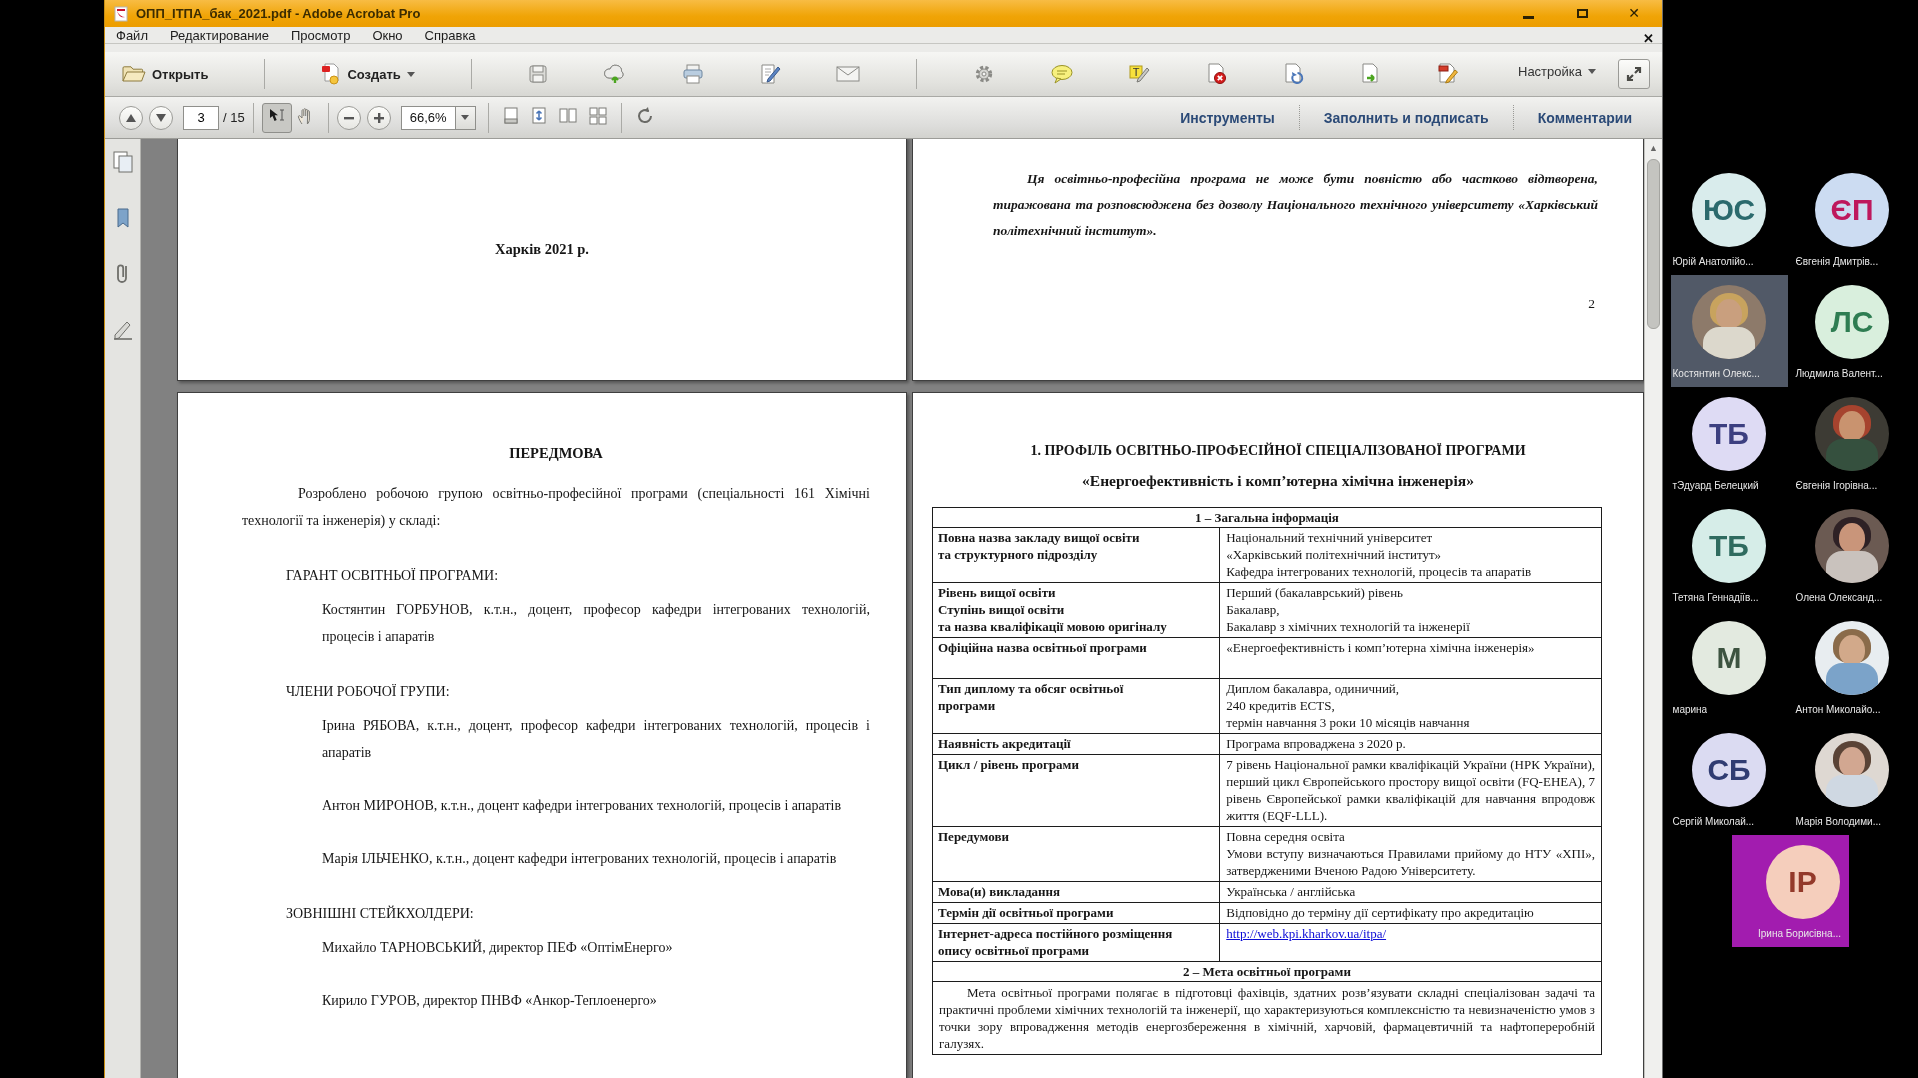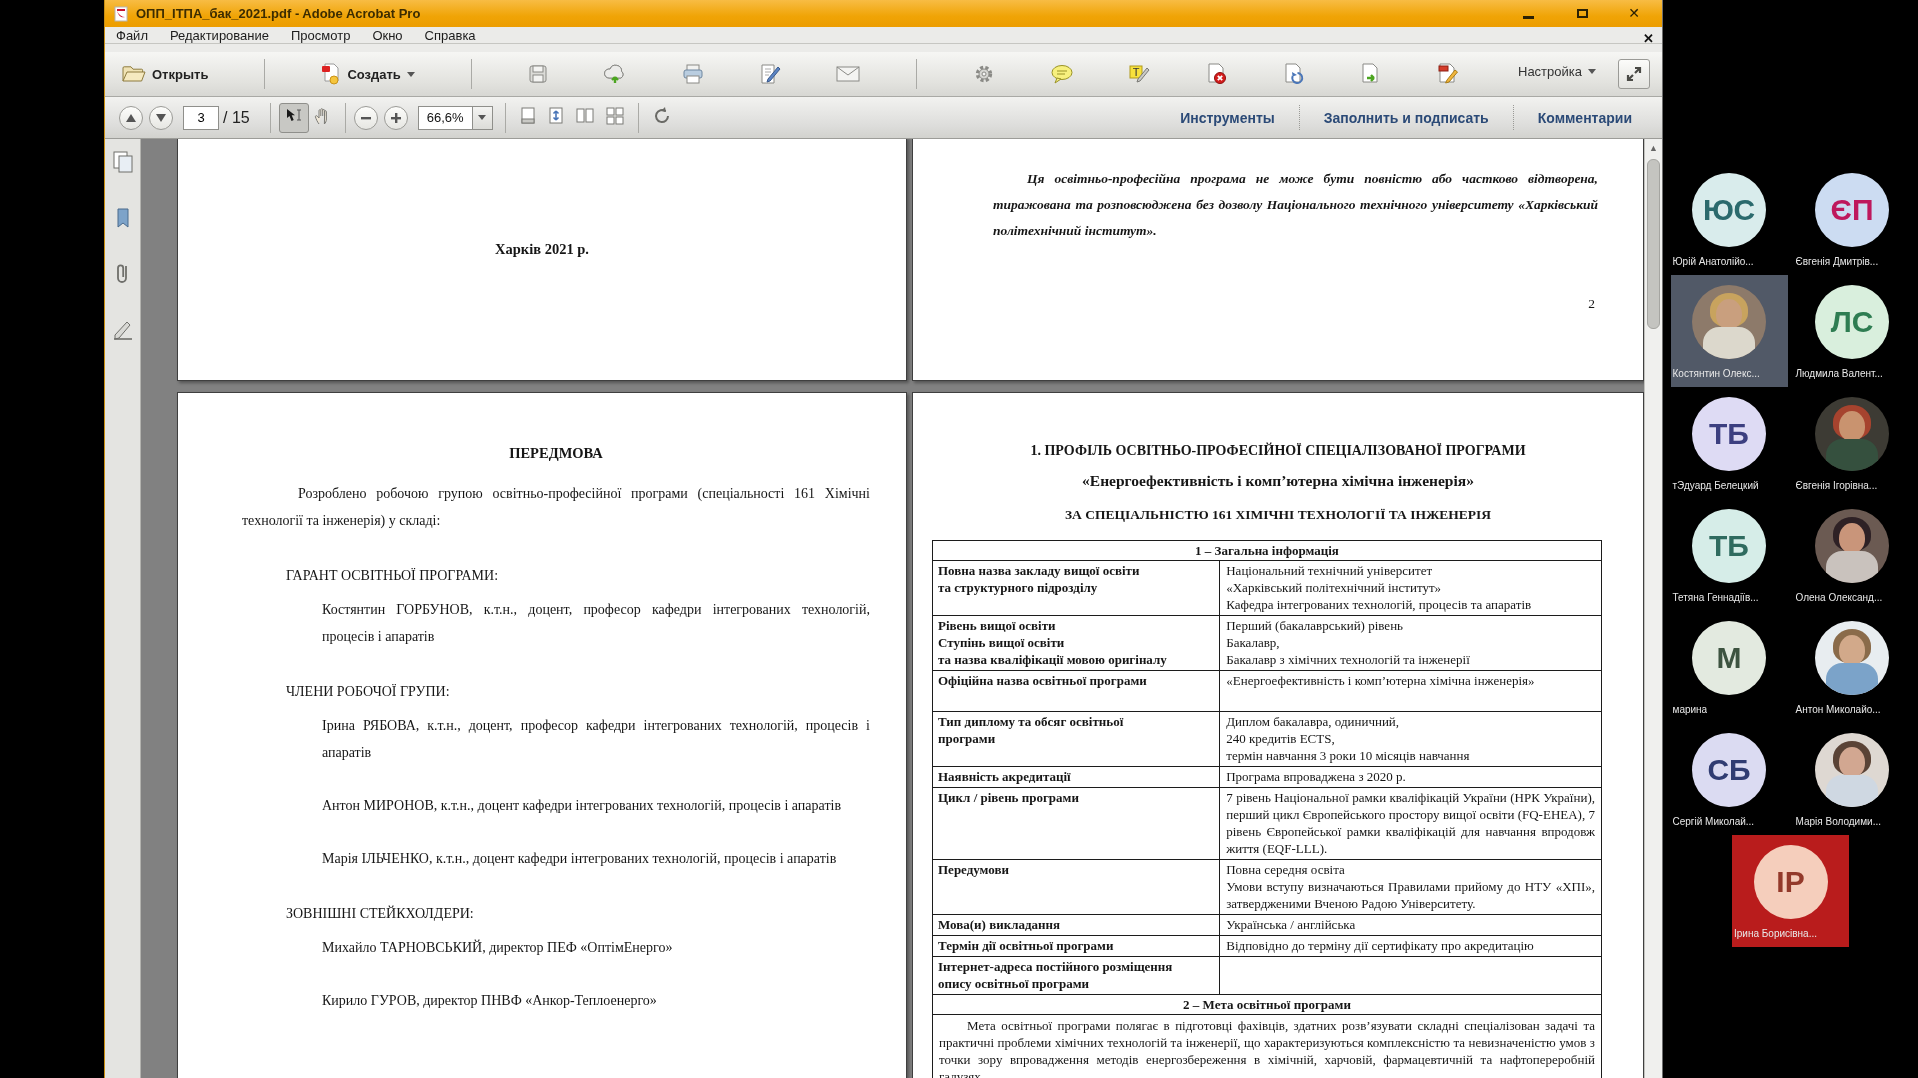--- a/index.html
+++ b/index.html
@@ -35,21 +35,21 @@
   .settings-btn { position:absolute; right:66px; top:12px; display:flex; gap:6px; align-items:center; }
   .settings-btn .lbl { font-size:13px; color:#333; }
   .expand-btn { position:absolute; right:12px; top:7px; width:32px; height:30px; border:1px solid #9a9a96; border-radius:3px;
     background:linear-gradient(#fcfcfa,#e3e3df); display:flex; align-items:center; justify-content:center; }
 
   .pagenav-circle { width:24px; height:24px; border-radius:50%; background:linear-gradient(#fdfdfb,#e6e6e2); border:1px solid #9b9b97;
     display:flex; align-items:center; justify-content:center; margin-right:6px; }
   .tri-up { width:0; height:0; border-left:5px solid transparent; border-right:5px solid transparent; border-bottom:8px solid #555; }
   .tri-down { width:0; height:0; border-left:5px solid transparent; border-right:5px solid transparent; border-top:8px solid #555; }
   .page-field { width:36px; height:24px; border:1px solid #8f8f8b; background:#fff; font-size:13px; text-align:center; line-height:22px; margin:0 4px; }
-  .page-total { font-size:16px; color:#222; margin-right:12px; }
+  .page-total { font-size:13px; color:#222; margin-right:0; }
   .tool-pressed { background:#c8c8c4; border:1px solid #8f8f8b; border-radius:3px; padding:2px 5px; }
   .tool-plain { padding:2px 5px; }
   .zoom-box { display:flex; height:24px; border:1px solid #8f8f8b; background:#fff; margin:0 4px; }
   .zoom-val { font-size:13px; padding:0 8px; line-height:22px; color:#111; }
   .zoom-dd { width:20px; background:linear-gradient(#f4f4f2,#dcdcd8); border-left:1px solid #8f8f8b; display:flex; align-items:center; justify-content:center; }
 
   .rtabs { position:absolute; right:6px; top:0; height:100%; display:flex; align-items:center; }
   .rtab { font-size:14px; font-weight:bold; color:#2b4a77; padding:0 24px; height:60%; display:flex; align-items:center; }
   .rtab + .rtab { border-left:1px dotted #9a9a96; }
 
@@ -412,21 +412,20 @@
           <div class="lp-head">ЗОВНІШНІ СТЕЙКХОЛДЕРИ:</div>
           <div class="lp-entry">Михайло ТАРНОВСЬКИЙ, директор ПЕФ «ОптімЕнерго»</div>
           <div class="lp-entry">Кирило ГУРОВ, директор ПНВФ «Анкор-Теплоенерго»</div>
         </div>
       </div>
 
       <div class="pdfpage pg-mainright">
         <div class="rp">
           <div class="rp-t1">1. ПРОФІЛЬ ОСВІТНЬО-ПРОФЕСІЙНОЇ СПЕЦІАЛІЗОВАНОЇ ПРОГРАМИ</div>
           <div class="rp-t2">«Енергоефективність і комп’ютерна хімічна інженерія»</div>
-          <div class="rp-t3">ЗА СПЕЦІАЛЬНІСТЮ 161 ХІМІЧНІ ТЕХНОЛОГІЇ ТА ІНЖЕНЕРІЯ</div>
           <div class="rp-table">
             <div class="trow">
                 <span class="thead" style="width:100%">1 – Загальна інформація</span>
               </div>
             <div class="trow">
                 <span class="tcell-l">Повна назва закладу вищої освіти
 та структурного підрозділу</span>
                 <span class="tcell-r nj">Національний технічний університет
 «Харківський політехнічний інститут»
 Кафедра інтегрованих технологій, процесів та апаратів</span>
@@ -467,20 +466,21 @@
                 <span class="tcell-l">Мова(и) викладання</span>
                 <span class="tcell-r nj">Українська / англійська</span>
               </div>
             <div class="trow">
                 <span class="tcell-l">Термін дії освітньої програми</span>
                 <span class="tcell-r nj">Відповідно до терміну дії сертифікату про акредитацію</span>
               </div>
             <div class="trow row-link">
                 <span class="tcell-l">Інтернет-адреса постійного розміщення
 опису освітньої програми</span>
+                <span class="tcell-r nj"><a class="tlink" href="#">http://web.kpi.kharkov.ua/itpa/</a></span>
               </div>
             <div class="trow">
                 <span class="thead" style="width:100%">2 – Мета освітньої програми</span>
               </div>
             <div class="trow">
                 <div class="meta-par">
               <p>Мета освітньої програми полягає в підготовці фахівців, здатних розв’язувати складні спеціалізован задачі та практичні проблеми хімічних технологій та інженерії, що характеризуються комплексністю та невизначеністю умов з точки зору впровадження методів енергозбереження в хімічній, харчовій, фармацевтичній та нафтопереробній галузях.</p>
 
             </div>
               </div>
@@ -571,17 +571,17 @@
 
   <div class="tile">
     <span class="avatar photo" style="background: rgb(222, 216, 210);">
       <span class="ph-hair" style="background: rgb(90, 67, 54);"></span>
       <span class="ph-head" style="background: rgb(210, 167, 145);"></span>
       <span class="ph-body" style="background: rgb(207, 216, 226);"></span>
     </span>
     <span class="pname">Марія Володими...</span>
   </div>
 
-  <div class="tile center" style="background: #b91c1c;">
+  <div class="tile center" style="background: #a21caf; padding-left: 24px;">
     <span class="avatar" style="background: rgb(245, 206, 188); color: rgb(147, 57, 42);">ІР</span>
     <span class="pname">Ірина Борисівна...</span>
   </div>
 </div>
 
 </body></html>

